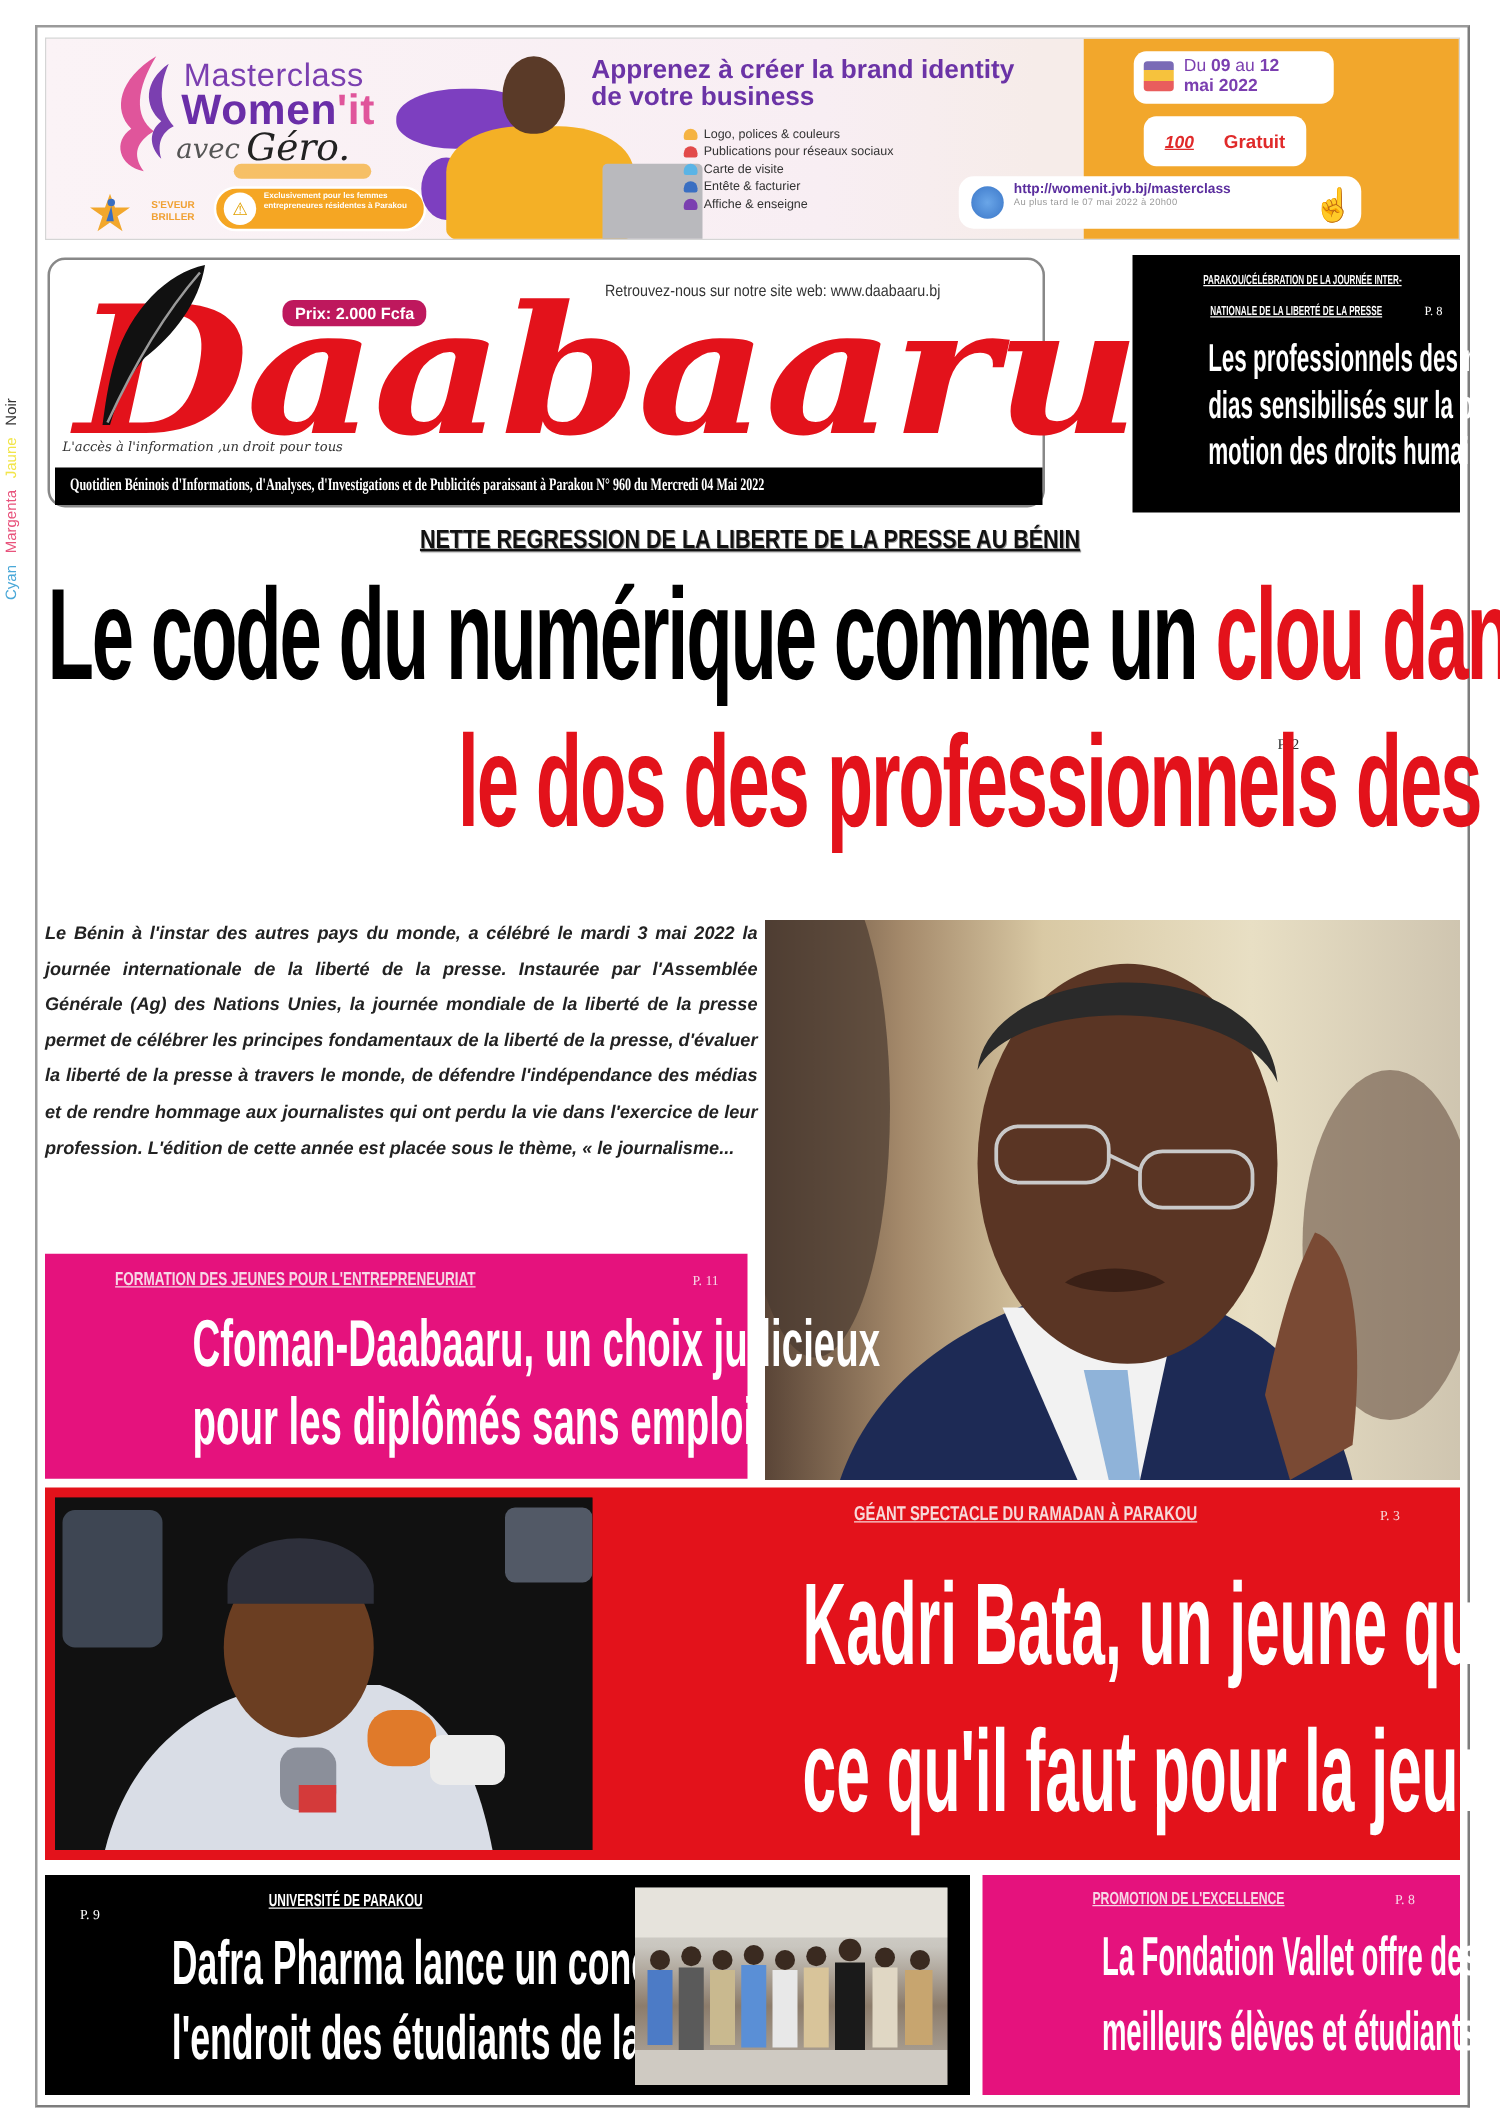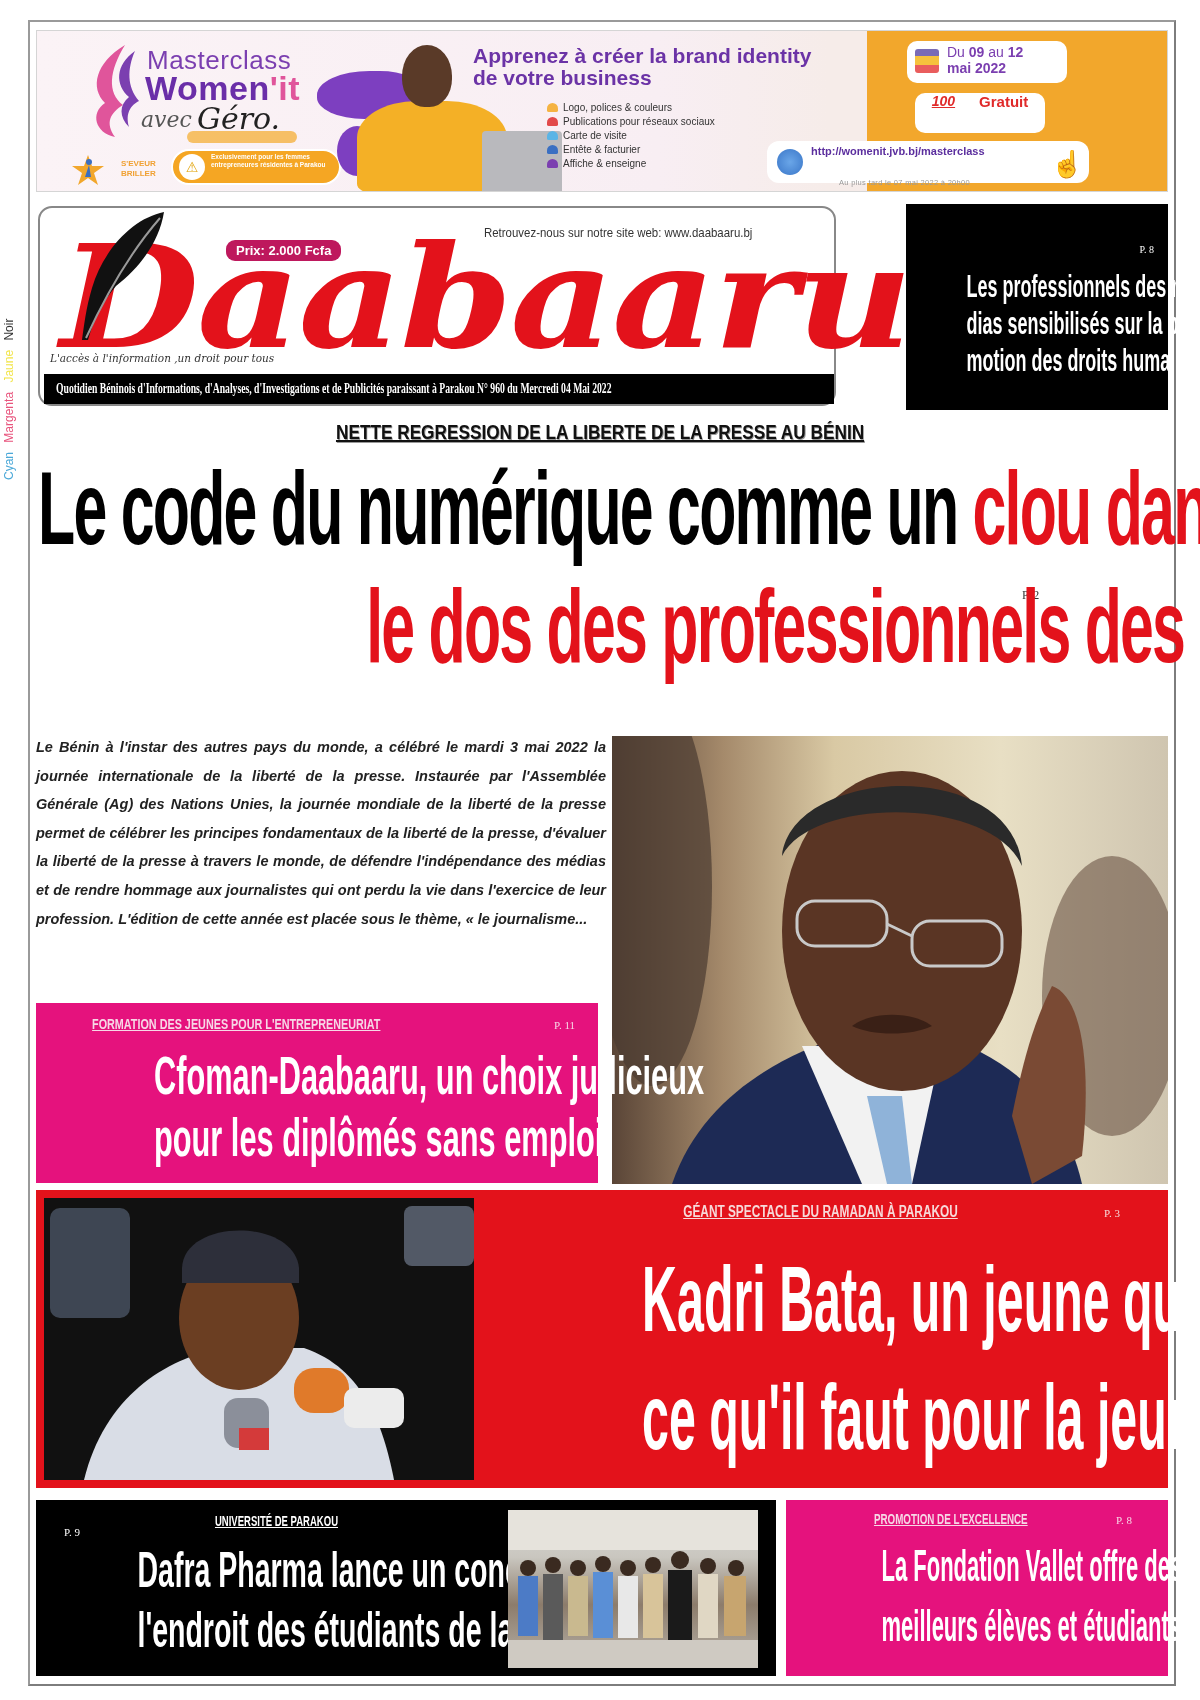--- a/index.html
+++ b/index.html
@@ -36,27 +36,27 @@
   .ad-laptop { left: 445px; top: 100px; width: 80px; height: 62px; background: #b9b9bd; border-radius: 4px 4px 0 0; }
   .ad-title { left: 436px; top: 14px; width: 350px; font-size: 21px; line-height: 22px; font-weight: bold; color: #6b33a6; }
   .ad-list { left: 510px; top: 70px; font-size: 10px; color: #333; line-height: 14px; }
   .ad-list li { list-style: none; position: relative; padding-left: 16px; }
   .ad-list li .bullet { position: absolute; left: 0; top: 2px; width: 11px; height: 9px; border-radius: 6px 6px 2px 2px; }
   .ad-orange-panel { left: 830px; top: 0px; width: 302px; height: 162px; background: #f2a72c; }
   .ad-date-card { left: 870px; top: 10px; width: 160px; height: 42px; background: #fff; border-radius: 10px; }
   .ad-cal-icon { left: 878px; top: 18px; width: 24px; height: 24px; background: linear-gradient(180deg,#7a6bb6 0 30%,#f6c23d 30% 65%,#e95d5d 65%); border-radius: 3px; }
   .ad-date-text { left: 910px; top: 13px; width: 120px; font-size: 14px; line-height: 16px; color: #7b3fb0; }
   .ad-date-text b { font-weight: bold; }
-  .ad-free-card { left: 878px; top: 62px; width: 130px; height: 40px; background: #fff; border-radius: 10px; display:flex; align-items:flex-start; justify-content:center; gap: 24px; }
+  .ad-free-card { left: 878px; top: 62px; width: 130px; height: 40px; background: #fff; border-radius: 10px; display:flex; align-items:center; justify-content:center; gap: 24px; }
   .ad-free-icon { font-size: 14px; color: #e02a2a; font-style: italic; font-weight: bold; text-decoration: underline; }
   .ad-free-label { font-size: 15px; font-weight: bold; color: #e02a2a; }
   .ad-url-card { left: 730px; top: 110px; width: 322px; height: 42px; background: #fff; border-radius: 12px; }
   .ad-globe { left: 740px; top: 118px; width: 26px; height: 26px; border-radius: 50%; background: radial-gradient(circle,#6aa6e8,#3a76c8); }
   .ad-url { left: 774px; top: 114px; font-size: 11px; font-weight: bold; color: #5b2e9e; }
-  .ad-deadline { left: 774px; top: 147px; font-size: 7.5px; color: #9a9a9a; letter-spacing: 0.3px; margin-left: 28px; }
+  .ad-deadline { left: 774px; top: 126px; font-size: 7.5px; color: #9a9a9a; letter-spacing: 0.3px; }
   .ad-hand { left: 1014px; top: 118px; width: 30px; height: 34px; font-size: 26px; color: #222; line-height: 30px; }
 
   
   .mast { left: 38px; top: 206px; width: 798px; height: 200px; border: 2px solid #888; border-radius: 14px; background: #fff; overflow: hidden; }
   .mast-price { left: 226px; top: 240px; padding: 3px 10px; background: #be185d; color: #fff; font-size: 13px; font-weight: bold; border-radius: 9px; }
   .mast-site { left: 484px; top: 225px; font-size: 13px; color: #333; transform: scaleX(0.88); transform-origin: 0 0; white-space: nowrap; }
   .mast-logo { left: 60px; top: 222px; font-family: "DejaVu Serif", serif; font-style: italic; font-weight: bold; font-size: 142px; color: #e3121b; letter-spacing: -2px; line-height: 150px; white-space: nowrap; transform: scaleX(1.13); transform-origin: 0 0; }
   .mast-feather { left: 64px; top: 208px; width: 110px; height: 140px; }
   .mast-tagline { left: 50px; top: 352px; font-size: 10.5px; font-style: italic; color: #333; font-family: "DejaVu Serif", serif; }
   .mast-bar { left: 44px; top: 374px; width: 790px; height: 30px; background: #000; color: #fff; display:flex; align-items:center; padding-left: 12px; overflow: hidden; }
@@ -195,20 +195,23 @@
   <path d="M96 10 C70 40 45 80 22 130" stroke="#9a9a9a" stroke-width="2" fill="none"></path>
 </svg>
 <div class="abs mast-price">Prix: 2.000 Fcfa</div>
 <div class="abs mast-site">Retrouvez-nous sur notre site web: www.daabaaru.bj</div>
 <div class="abs mast-tagline">L'accès à l'information ,un droit pour tous</div>
 <div class="abs mast-bar">
   <span>Quotidien Béninois d'Informations, d'Analyses, d'Investigations et de Publicités paraissant à Parakou N° 960 du Mercredi 04 Mai 2022</span>
 </div>
 
 <div class="abs teaser">
+  <div class="teaser-kicker">
+    <u>PARAKOU/CÉLÉBRATION DE LA JOURNÉE INTER-</u><br><u>NATIONALE DE LA LIBERTÉ DE LA PRESSE</u>
+  </div>
   <div class="teaser-page">P. 8</div>
   <div class="teaser-title">
     <div>Les professionnels des mé-</div>
     <div>dias sensibilisés sur la pro-</div>
     <div>motion des droits humains</div>
   </div>
 </div>
 
 <div class="abs kicker-main">
   <span>NETTE REGRESSION DE LA LIBERTE DE LA PRESSE AU BÉNIN</span>

